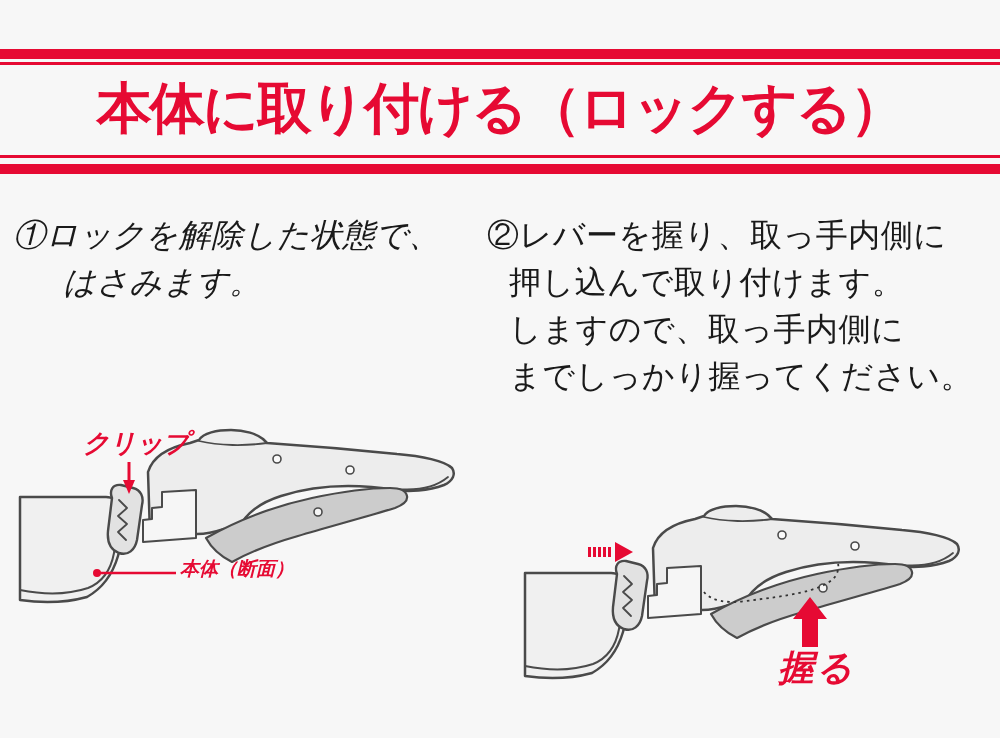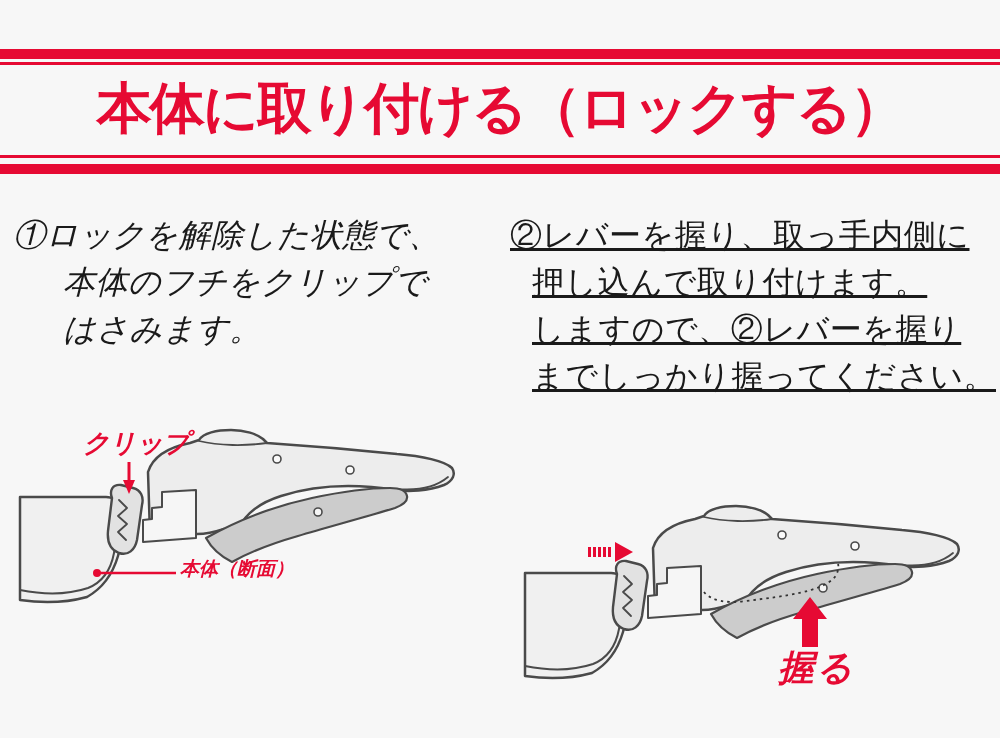--- a/index.html
+++ b/index.html
@@ -29,21 +29,21 @@
     white-space: nowrap;
   }
 
   .step {
     position: absolute; top: 212px;
     font-size: 32px; line-height: 47px;
     letter-spacing: 0.5px;
     white-space: nowrap;
   }
   #step-1 { left: 13px; font-style: italic; }
-  #step-2 { left: 510px; text-decoration: underline; }
+  #step-2 { left: 487px; }
   .cont-50 { padding-left: 50px; }
   .cont-22 { padding-left: 22px; }
 
   .fig-label {
     position: absolute;
     color: #e60a33;
     font-weight: bold;
     white-space: nowrap;
     font-style: italic;
   }
@@ -61,28 +61,27 @@
   <div class="rule rule-thick" id="rule-top-thick"></div>
   <div class="rule rule-thin" id="rule-top-thin"></div>
 
   <h1 class="title">本体に取り付ける（ロックする）</h1>
 
   <div class="rule rule-thin" id="rule-bottom-thin"></div>
   <div class="rule rule-thick" id="rule-bottom-thick"></div>
 
   <div class="step" id="step-1">
     <div>①ロックを解除した状態で、</div>
-    <div class="cont-50">本体のフチをクリップで</div>
     <div class="cont-50">はさみます。</div>
   </div>
 
   <div class="step" id="step-2">
     <div>②レバーを握り、取っ手内側に</div>
     <div class="cont-22">押し込んで取り付けます。</div>
-    <div class="cont-22">しますので、②レバーを握り</div>
+    <div class="cont-22">しますので、取っ手内側に</div>
     <div class="cont-22">までしっかり握ってください。</div>
   </div>
 
   <svg id="figures-svg" width="1000" height="300" viewBox="0 0 1000 300">
     <defs>
       <g id="assembly" stroke-linejoin="round" stroke-linecap="round">
         <path d="M20,77 L106,77 C113,77 117,81 118,87 C122,103 123,120 118,136
                  C113,153 103,168 87,177 C65,183 40,183 20,180 Z" fill="#f0f0f0" stroke="#4a4a4a" stroke-width="2.5"></path>
         <path d="M20,170 C45,175 70,174 88,168 C103,162 111,149 114,133 C117,118 116,100 112,88" fill="none" stroke="#4a4a4a" stroke-width="2"></path>
         <path d="M148,52 C153,36 170,27 190,23 L199,20 C203,13 217,10 231,10

